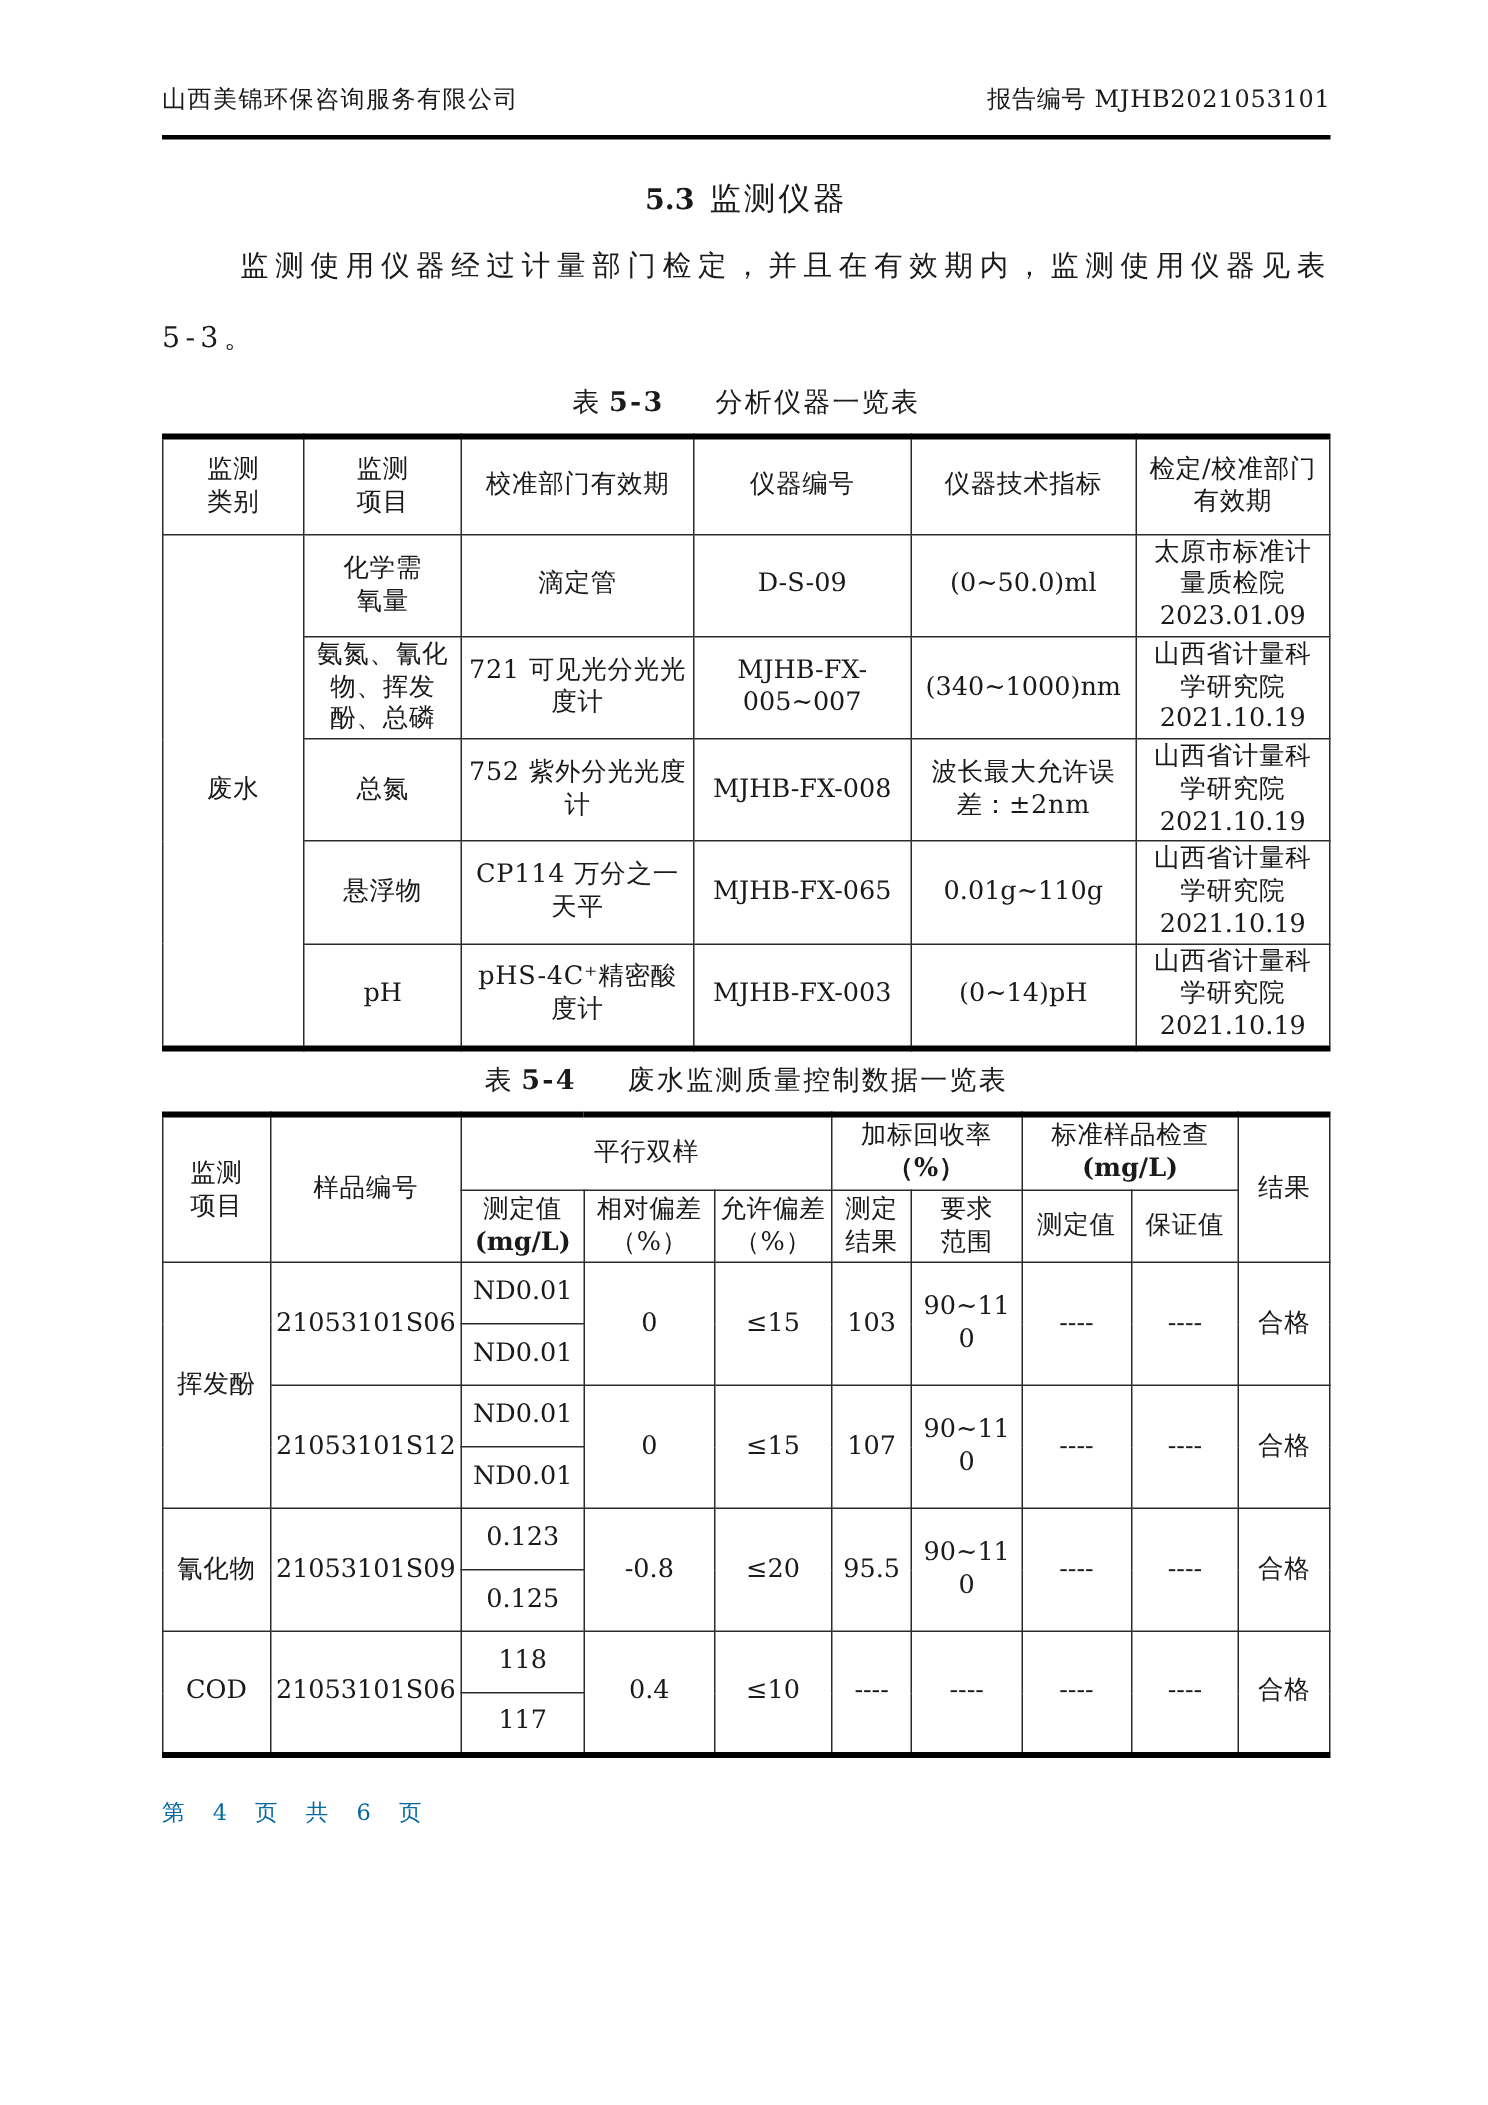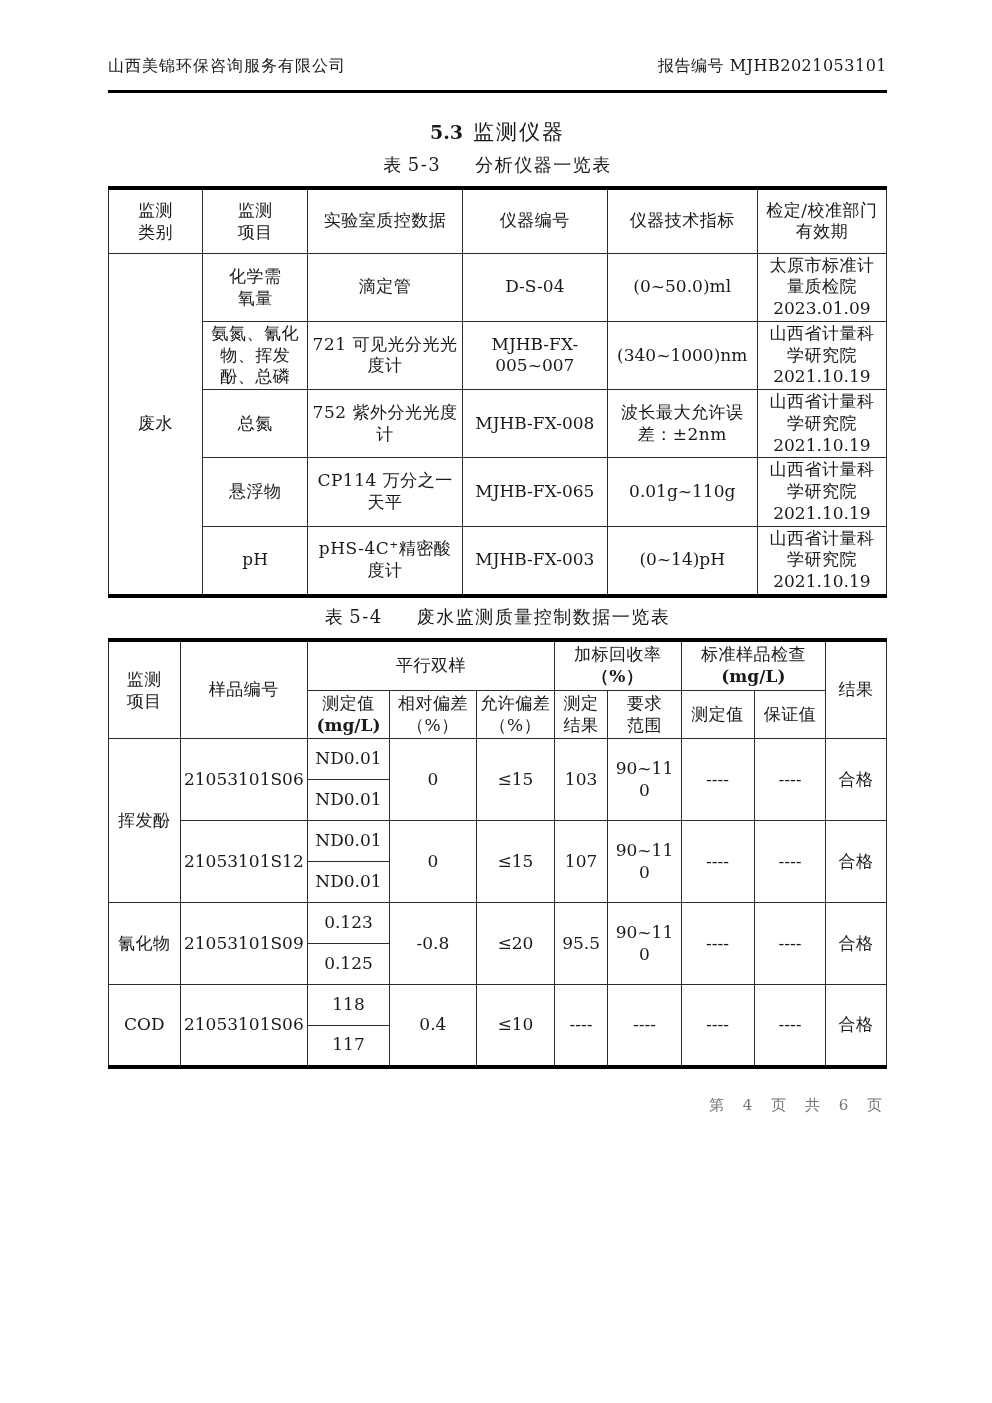--- a/index.html
+++ b/index.html
@@ -21,21 +21,21 @@
     margin-top:25px; font-size:21px; font-weight:normal; letter-spacing:2px;text-align:center;
   }
   h2.sec .num { font-weight:bold; letter-spacing:0; margin-right:10px; font-size:19px; }
   p.body {
     margin-top:7px; font-size:19px; line-height:48px; letter-spacing:3.5px;
     text-indent:52px; text-align:justify;
   }
   .caption {
     text-align:center; font-size:18px; margin:7px 0 9px; letter-spacing:1.5px;
   }
-  .caption .cap-num { font-weight:normal; margin-left:5px; }
+  .caption .cap-num { font-weight:bold; margin-left:5px; }
   .caption .cap-title { margin-left:34px;margin-top:36px; }
   
   table {
     width:100%; border-collapse:collapse; table-layout:fixed;
     border-top:4px solid #000; border-bottom:4px solid #000;
     font-size:17px;
   }
   th, td {
     border:1px solid #2b2b2b; text-align:center; vertical-align:middle;
     font-weight:normal; padding:1px 3px; line-height:1.28; letter-spacing:0.5px;
@@ -45,65 +45,66 @@
   .t54 tr.h1 { height:51px; }
   .t54 tr.h2 { height:42px; }
   .t54 tr.d  { height:41px; }
   .sp-w2 { display:inline-block; width:2.4em; line-height:1.3; }
   .sp-w3 { display:inline-block; width:3.45em; line-height:1.3; }
   .stack span { display:block; }
   .hb { font-weight:bold; }
   .latin { letter-spacing:0; }
   
   .doc-footer {
-    margin-top:27px; text-align:right; font-size:15px; color:#737373;
+    margin-top:27px; text-align:left; font-size:15px; color:#0369a1;
     letter-spacing:5px; word-spacing:4px;
   }
 </style>
 </head>
 <body>
 
 <div class="page">
 
   <div class="doc-header">
     <span>山西美锦环保咨询服务有限公司</span>
     <span class="report-no">报告编号 MJHB2021053101</span>
   </div>
 
   <h2 class="sec">
     <span class="num">5.3</span><span>监测仪器</span>
   </h2>
+  <p class="body">监测使用仪器经过计量部门检定，并且在有效期内，监测使用仪器见表 5-3。</p>
 
   <div class="caption">
     <span>表</span><span class="cap-num">5-3</span><span class="cap-title">分析仪器一览表</span>
   </div>
 
   <table class="t53">
     <colgroup>
       <col style="width:12.1%">
         <col style="width:13.5%">
         <col style="width:19.9%">
       <col style="width:18.6%">
         <col style="width:19.3%">
         <col style="width:16.6%">
     </colgroup>
     <tbody>
         <tr>
       <th><span class="sp-w2">监测类别</span></th>
       <th><span class="sp-w2">监测项目</span></th>
-      <th>实验室质控数据</th>
+      <th>校准部门有效期</th>
       <th>仪器编号</th>
       <th>仪器技术指标</th>
       <th>检定/校准部门有效期</th>
     </tr>
     <tr>
       <td rowspan="5">废水</td>
       <td><span class="sp-w3">化学需氧量</span></td>
       <td>滴定管</td>
-      <td class="latin">D-S-04</td>
+      <td class="latin">D-S-09</td>
       <td class="latin">(0~50.0)ml</td>
       <td class="stack">
             <span>太原市标准计量质检院</span>
             <span class="latin">2023.01.09</span>
           </td>
     </tr>
     <tr>
       <td>氨氮、氰化物、挥发酚、总磷</td>
       <td>721 可见光分光光度计</td>
       <td class="latin">MJHB-FX-005~007</td>

